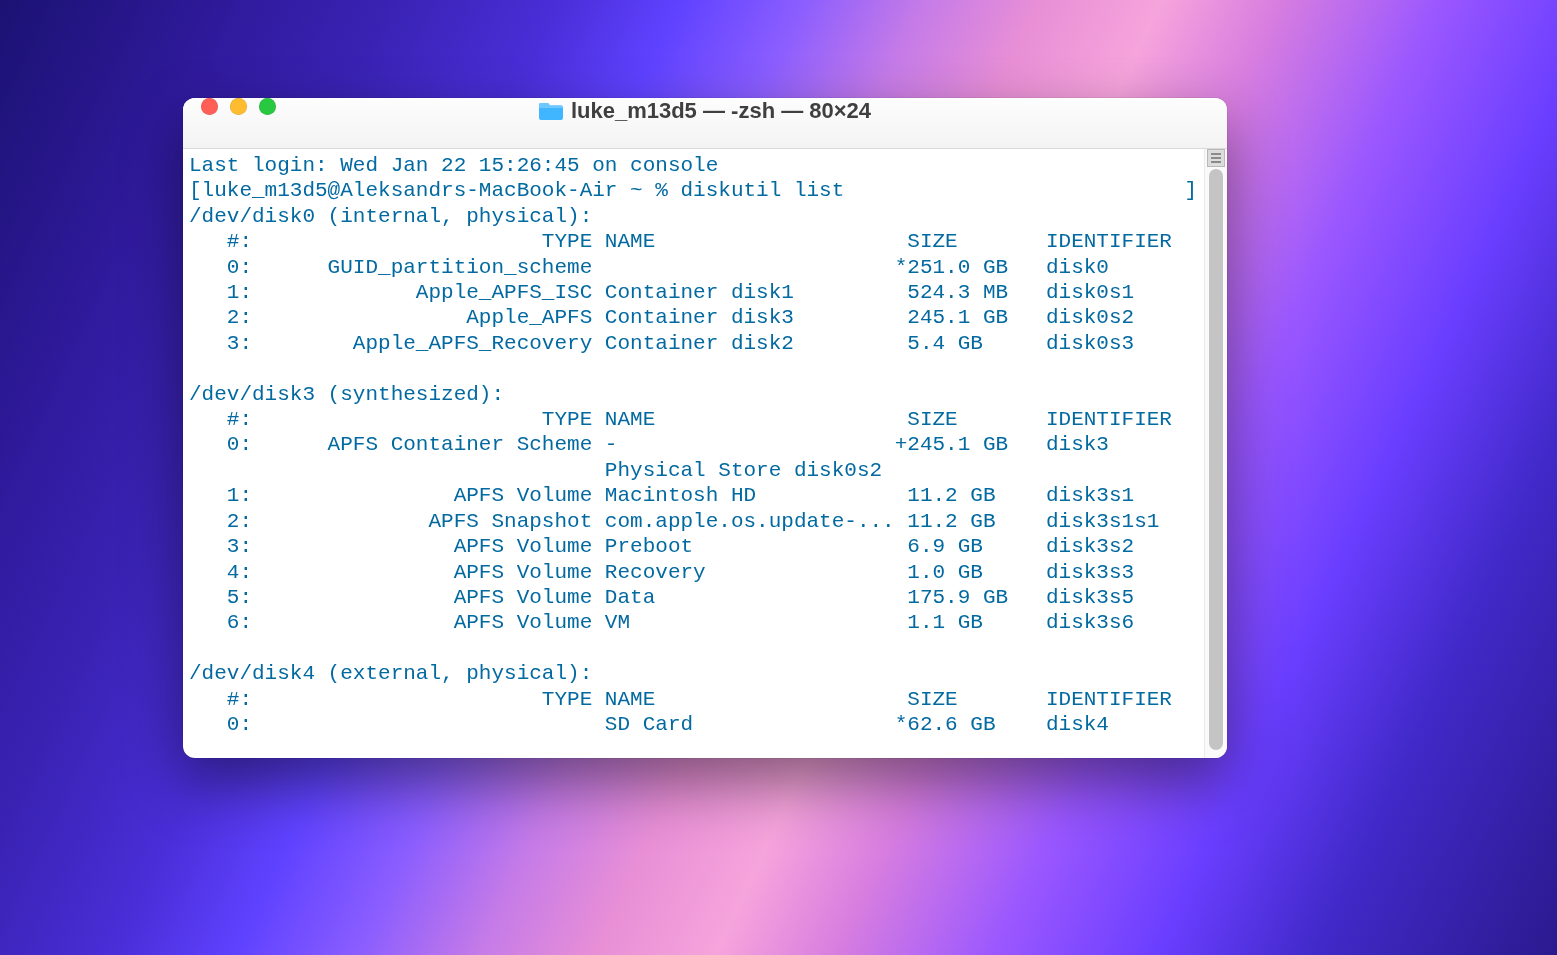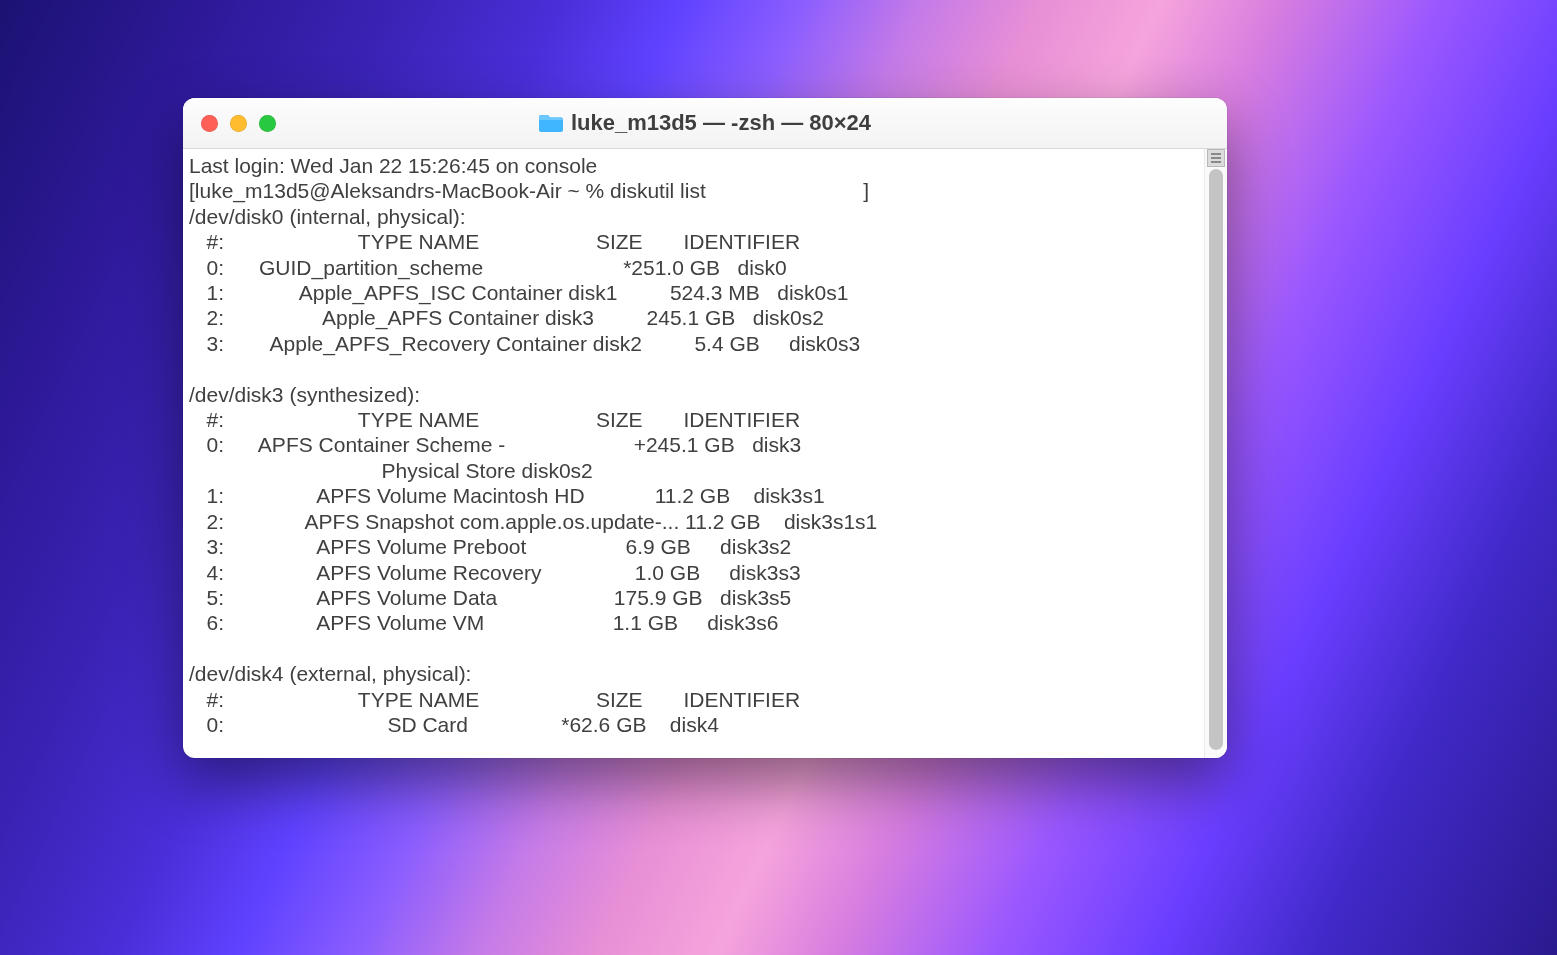--- a/index.html
+++ b/index.html
@@ -47,21 +47,20 @@
     box-shadow: 0 25px 60px rgba(0,0,0,0.45), 0 0 0 1px rgba(0,0,0,0.05);
     display: flex;
     flex-direction: column;
     overflow: hidden;
   }
 
   .titlebar {
     height: 50px;
     flex: 0 0 50px;
     display: flex;
-    align-items: center;
     position: relative;
     border-bottom: 1px solid #d9d9d9;
     background: linear-gradient(#fdfdfd,#f3f3f3);
   }
 
   .traffic-lights {
     display: flex;
     gap: 12px;
     margin-left: 18px;
   }
@@ -92,24 +91,24 @@
 
   .terminal-body {
     position: relative;
     flex: 1;
     display: flex;
   }
 
   .terminal-content {
     flex: 1;
     padding: 4px 6px 4px 6px;
-    font-family: Liberation Sans, sans-serif;
+    font-family: Liberation Mono, monospace;
     font-size: 21px;
     line-height: 25.4px;
-    color: #404040;
+    color: #0369a1;
     white-space: pre;
     overflow: hidden;
   }
 
   
   .scroll-gutter {
     flex: 0 0 22px;
     background: #fafafa;
     border-left: 1px solid #eaeaea;
     position: relative;

